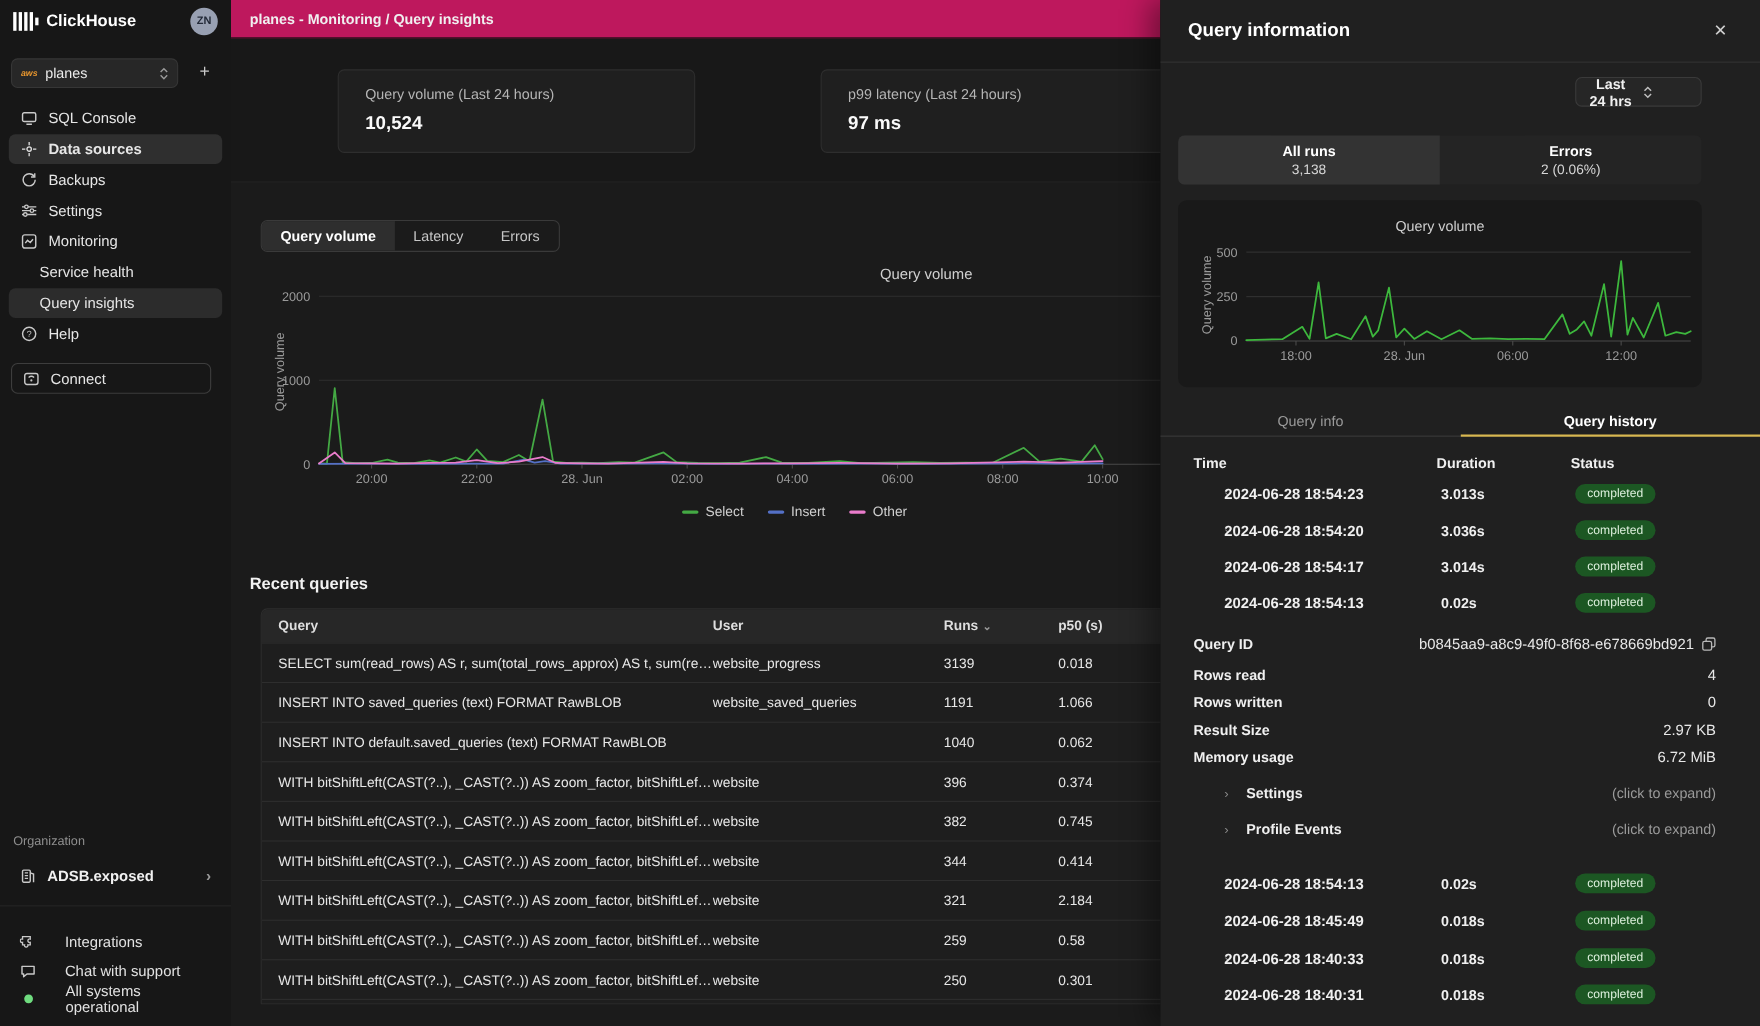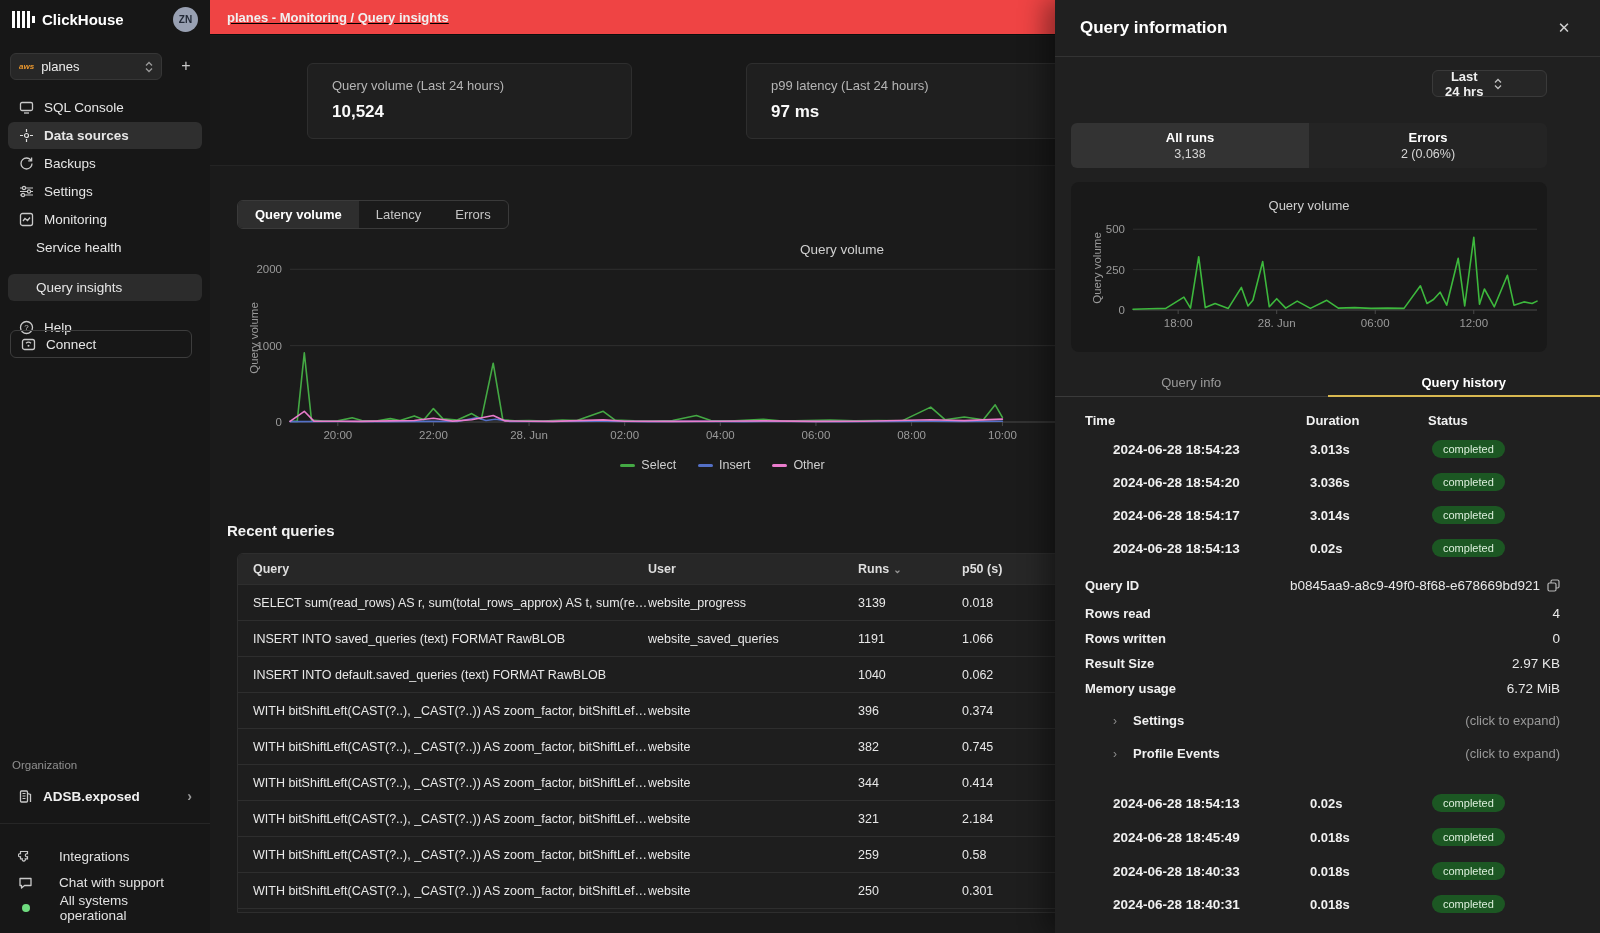--- a/index.html
+++ b/index.html
@@ -16,34 +16,34 @@
   .avatar { width:25px; height:25px; border-radius:50%; background:#98a0b2; color:#232a38; font-size:10px; font-weight:700; display:flex; align-items:center; justify-content:center; }
   .svc-select { position:absolute; left:10px; top:53px; width:152px; height:27px; background:#272727; border:1px solid #363636; border-radius:6px; display:flex; align-items:center; padding:0 8px; gap:7px; }
   .aws-badge { color:#e8962e; font-size:8px; font-weight:700; font-style:italic; }
   .svc-name { flex:1; color:#ececec; font-size:13px; }
   .caret-ud { color:#9a9a9a; font-size:9px; line-height:8px; display:flex; flex-direction:column; align-items:center; }
   .plus-btn { position:absolute; left:176px; top:56px; width:20px; height:20px; color:#c9c9c9; font-size:16px; display:flex; align-items:center; justify-content:center; }
   .nav { position:absolute; left:8px; top:94px; width:194px; }
   .nav-item { height:27px; display:flex; align-items:center; gap:10px; padding:0 10px; border-radius:6px; color:#e6e6e6; font-size:13.5px; margin-bottom:1px; }
   .nav-item.active { background:#2f2f2f; font-weight:600; }
   .nav-item .nicon { width:16px; height:16px; display:flex; align-items:center; justify-content:center; color:#c9c9c9; }
-  .nav-sub { height:27px; display:flex; align-items:center; padding:0 10px 1px 28px; border-radius:6px; color:#e6e6e6; font-size:13.5px; margin-bottom:13px; }
+  .nav-sub { height:27px; display:flex; align-items:center; padding:0 10px 1px 28px; border-radius:6px; color:#e6e6e6; font-size:13.5px; margin-bottom:1px; }
   .nav-sub.active { background:#2c2c2c; }
   .connect-btn { position:absolute; left:10px; top:330px; width:182px; height:28px; border:1px solid #3d3d3d; border-radius:6px; display:flex; align-items:center; gap:10px; padding:0 10px; color:#e6e6e6; font-size:13.5px; }
   .org-label { position:absolute; left:12px; top:759px; font-size:11.5px; color:#8f8f8f; }
   .org-row { position:absolute; left:8px; top:783px; width:194px; height:26px; display:flex; align-items:center; gap:10px; padding:0 10px; color:#f0f0f0; font-size:13.5px; font-weight:600; }
   .org-row .spacer { flex:1; }
   .side-divider { position:absolute; left:0; top:823px; width:210px; height:1px; background:#262626; }
   .foot-item { position:absolute; left:8px; width:194px; height:26px; display:flex; align-items:center; gap:26px; padding:0 10px; color:#e2e2e2; font-size:13.5px; }
   .dot-green { width:8px; height:8px; border-radius:50%; background:#6fdc7f; margin:0 4px; }
   .icon-svg { display:block; }
 
   
   #main { position:absolute; left:210px; top:0; width:845px; height:933px; background:#1b1b1b; overflow:hidden; }
-  #topbar { position:absolute; left:0; top:0; width:845px; height:35px; background:#ef4444; border-bottom:1px solid #0d0d0d; display:flex; align-items:center; padding:0 17px;text-decoration:underline; }
+  #topbar { position:absolute; left:0; top:0; width:845px; height:35px; background:#be185d; border-bottom:1px solid #0d0d0d; display:flex; align-items:center; padding:0 17px; }
   #topbar .crumb { color:#f0f0f0; font-size:13px; font-weight:700; }
   #statstrip { position:absolute; left:0; top:36px; width:845px; height:130px; background:#181818; border-bottom:1px solid #242424; }
   .stat-card { position:absolute; top:27px; width:325px; height:76px; background:#1f1f1f; border:1px solid #2e2e2e; border-radius:6px; padding:14px 24px; }
   .stat-label { color:#b5b5b5; font-size:13px; }
   .stat-value { color:#fafafa; font-size:17px; font-weight:700; margin-top:9px; }
   #card-0 { left:97px; } #card-1 { left:512px;margin-left:24px; }
 
   .tabbar { position:absolute; left:27px; top:200px; height:29px; display:flex; border:1px solid #3a3a3a; border-radius:6px; overflow:hidden; }
   .tabbar .tab { padding:0 17px; display:flex; align-items:center; font-size:13px; color:#c6c6c6; }
   .tabbar .tab.active { background:#2e2e2e; color:#fff; font-weight:700; }

